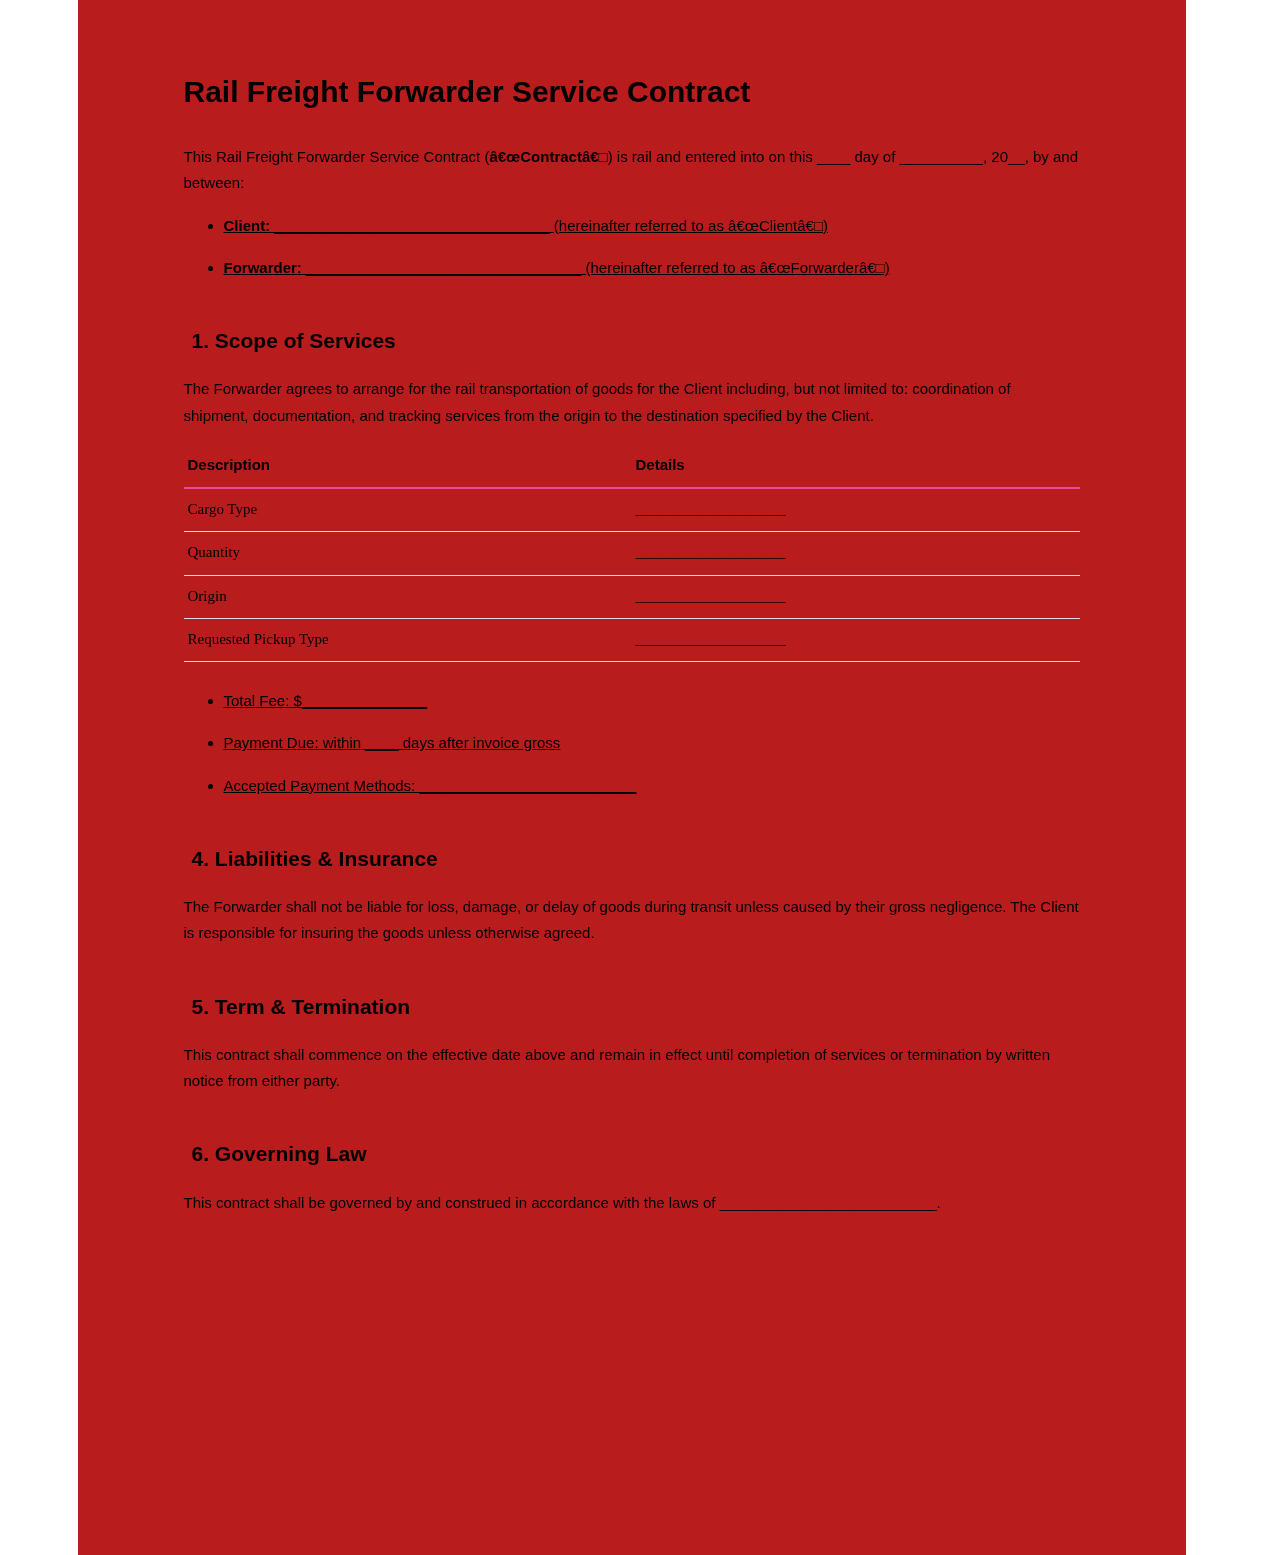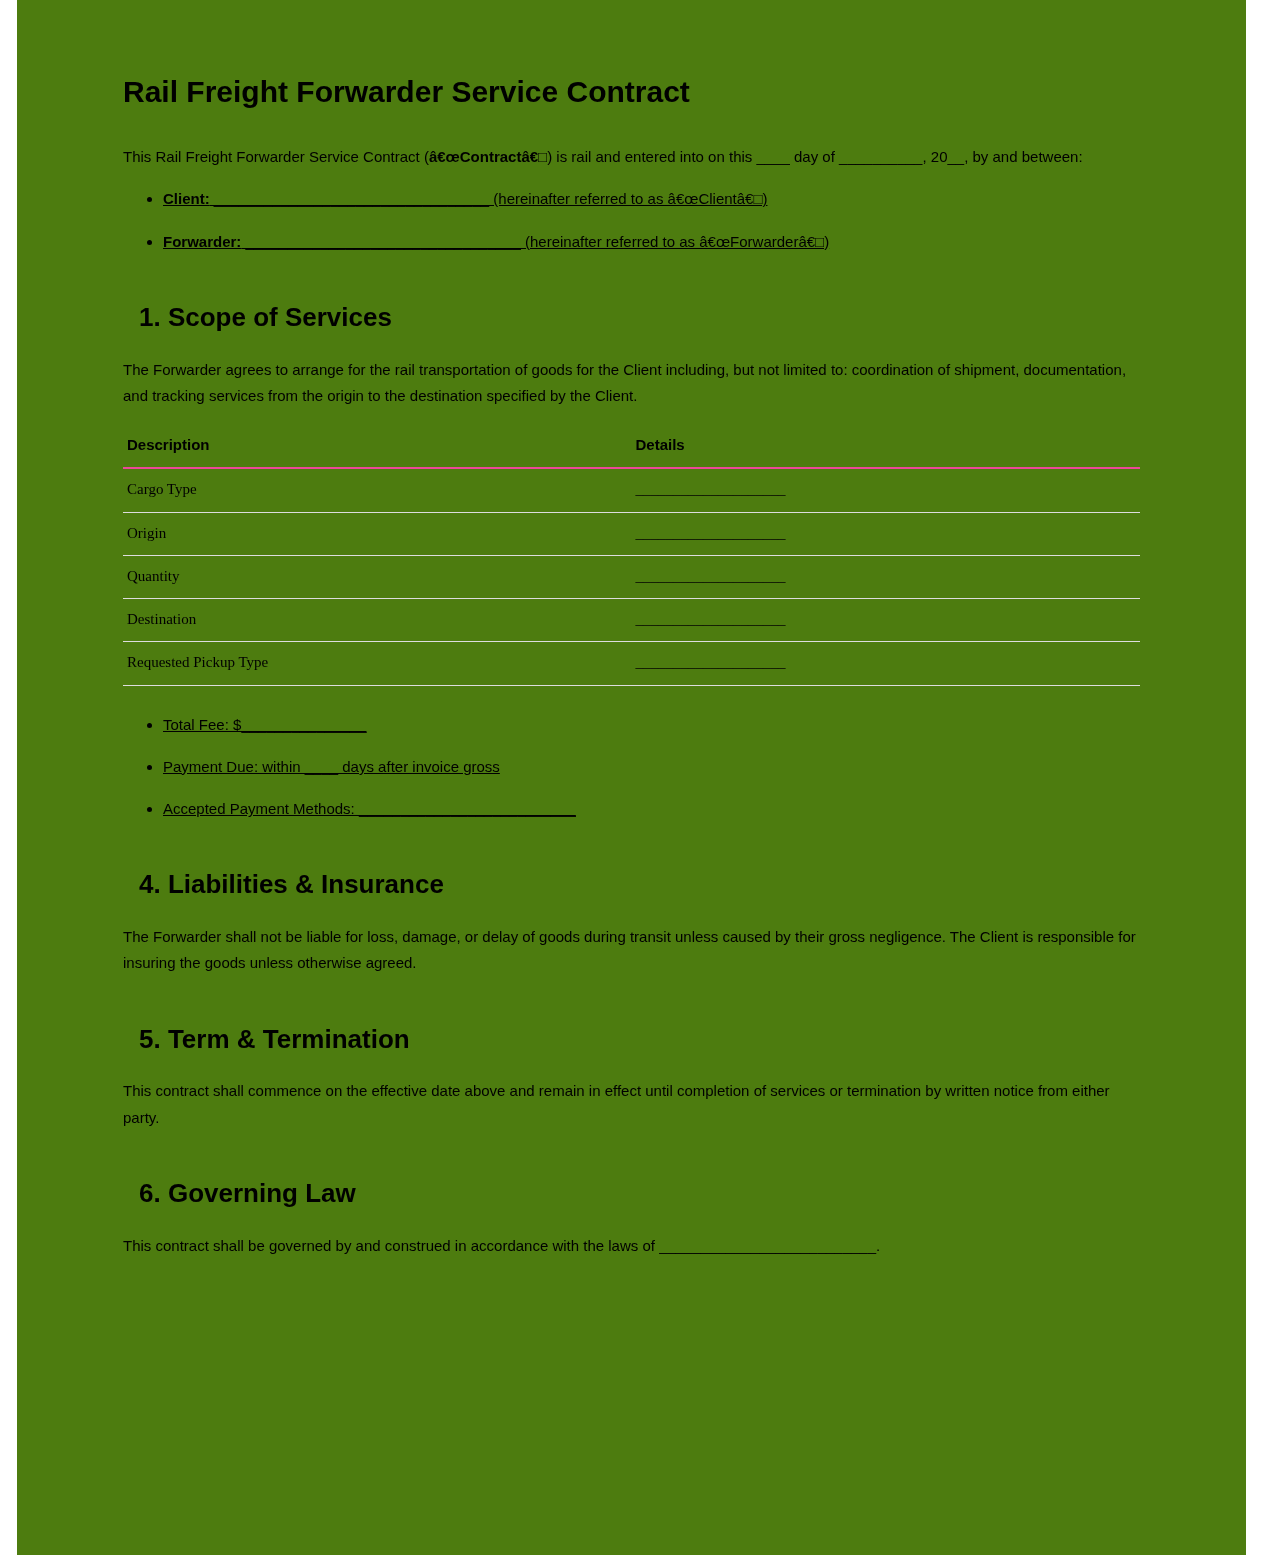--- a/index.html
+++ b/index.html
@@ -4,37 +4,37 @@
 <style>
   * { box-sizing: border-box; }
   html, body { margin: 0; padding: 0; background: #ffffff; }
   body {
     font-family: "Liberation Sans", sans-serif;
     color: #000000;
     font-size: 15px;
     line-height: 1.75;
   }
   .page {
-    width: 1229px;
+    width: 1108px;
     min-height: 1555px;
     margin: 0 auto;
     padding: 74px 106px 60px 106px;
-    background: #4d7c0f;
+    background: #b91c1c;
   }
   h1.doc-title {
     font-size: 30px;
     line-height: 1.2;
     font-weight: bold;
     margin: 0 0 34px 0;
   }
   h2.section-heading {
-    font-size: 26px;
+    font-size: 21px;
     line-height: 1.3;
     font-weight: bold;
-    margin: 46px 0 22px 16px;
+    margin: 46px 0 22px 8px;
   }
   p.body-text { margin: 0 0 16px 0; }
   ul.doc-list {
     margin: 0 0 16px 0;
     padding-left: 40px;
     list-style: disc;
     text-decoration: underline;
   }
   ul.doc-list li { margin: 0 0 16px 0; }
   table.shipment-table {
@@ -80,29 +80,25 @@
         <th>Description</th>
         <th>Details</th>
       </tr>
     </thead>
     <tbody>
       <tr>
         <td>Cargo Type</td>
         <td>____________________</td>
       </tr>
       <tr>
-        <td>Origin</td>
-        <td>____________________</td>
-      </tr>
-      <tr>
         <td>Quantity</td>
         <td>____________________</td>
       </tr>
       <tr>
-        <td>Destination</td>
+        <td>Origin</td>
         <td>____________________</td>
       </tr>
       <tr>
         <td>Requested Pickup Type</td>
         <td>____________________</td>
       </tr>
     </tbody>
   </table>
 
   <ul class="doc-list">

